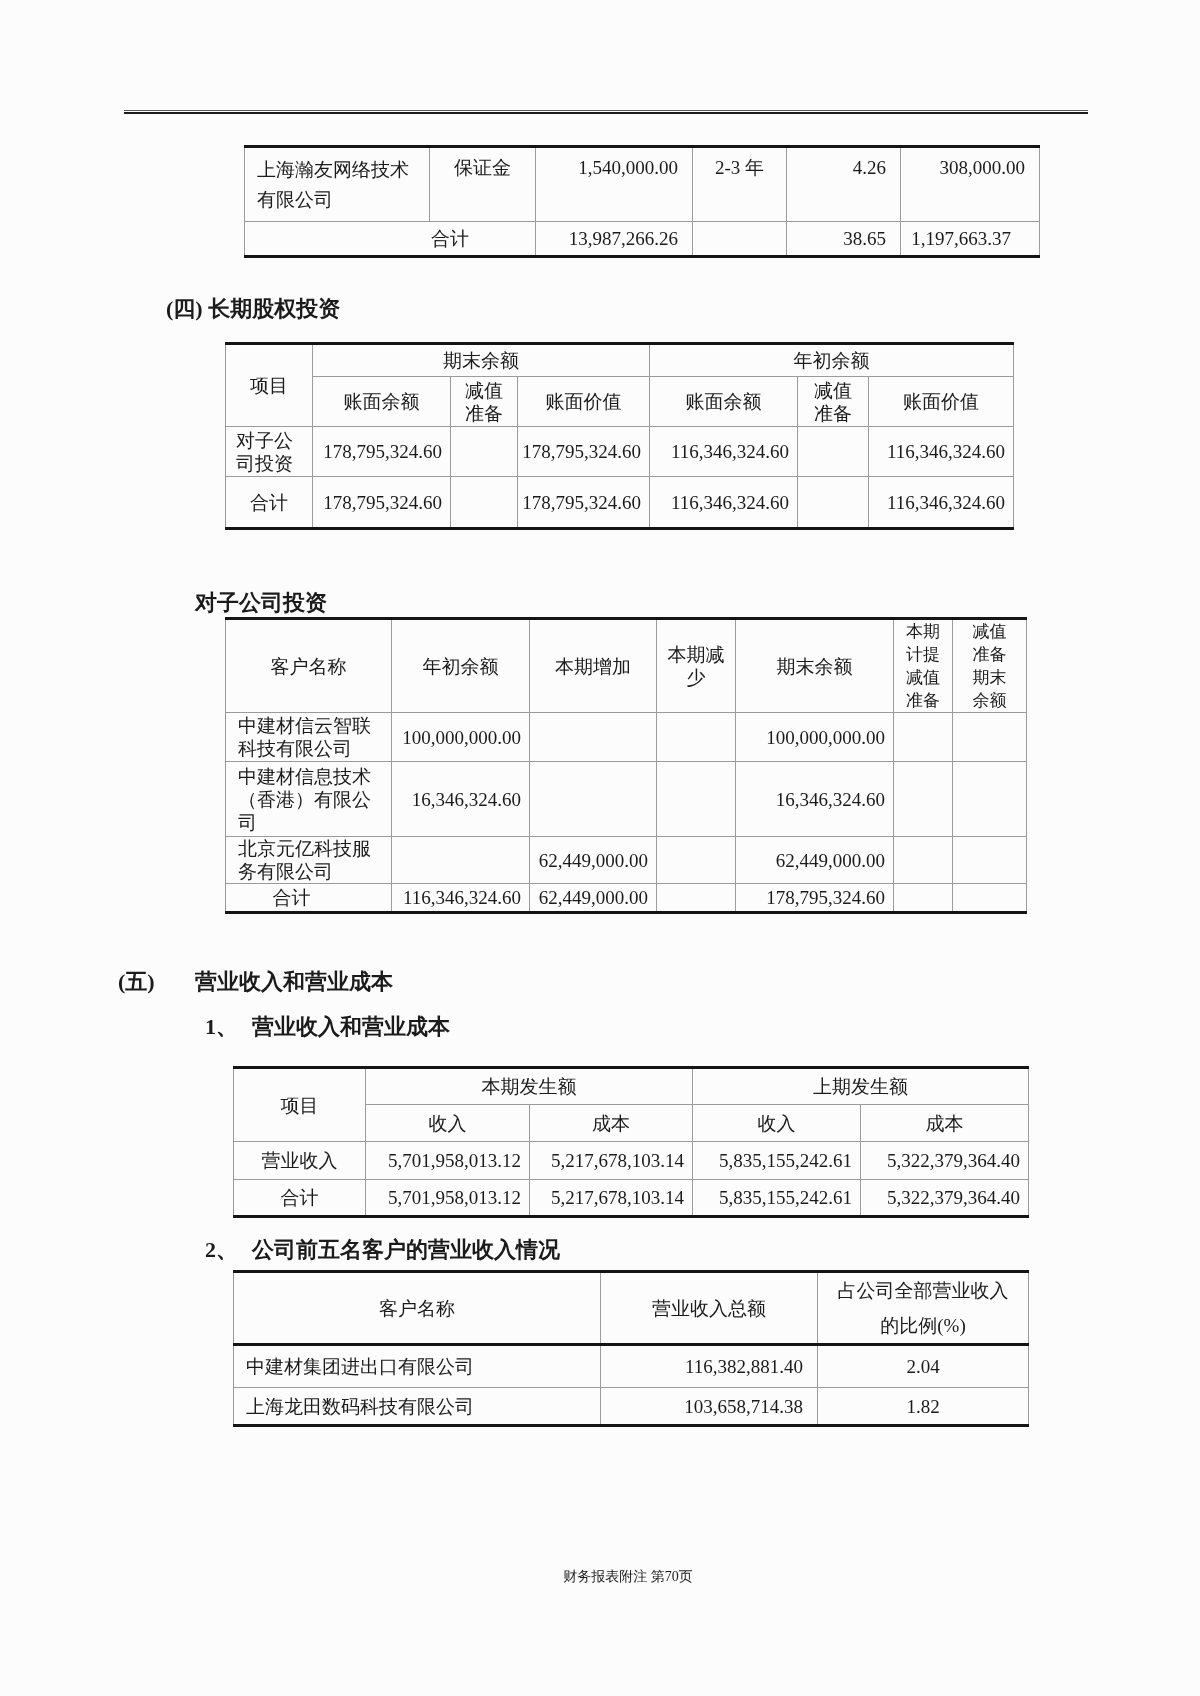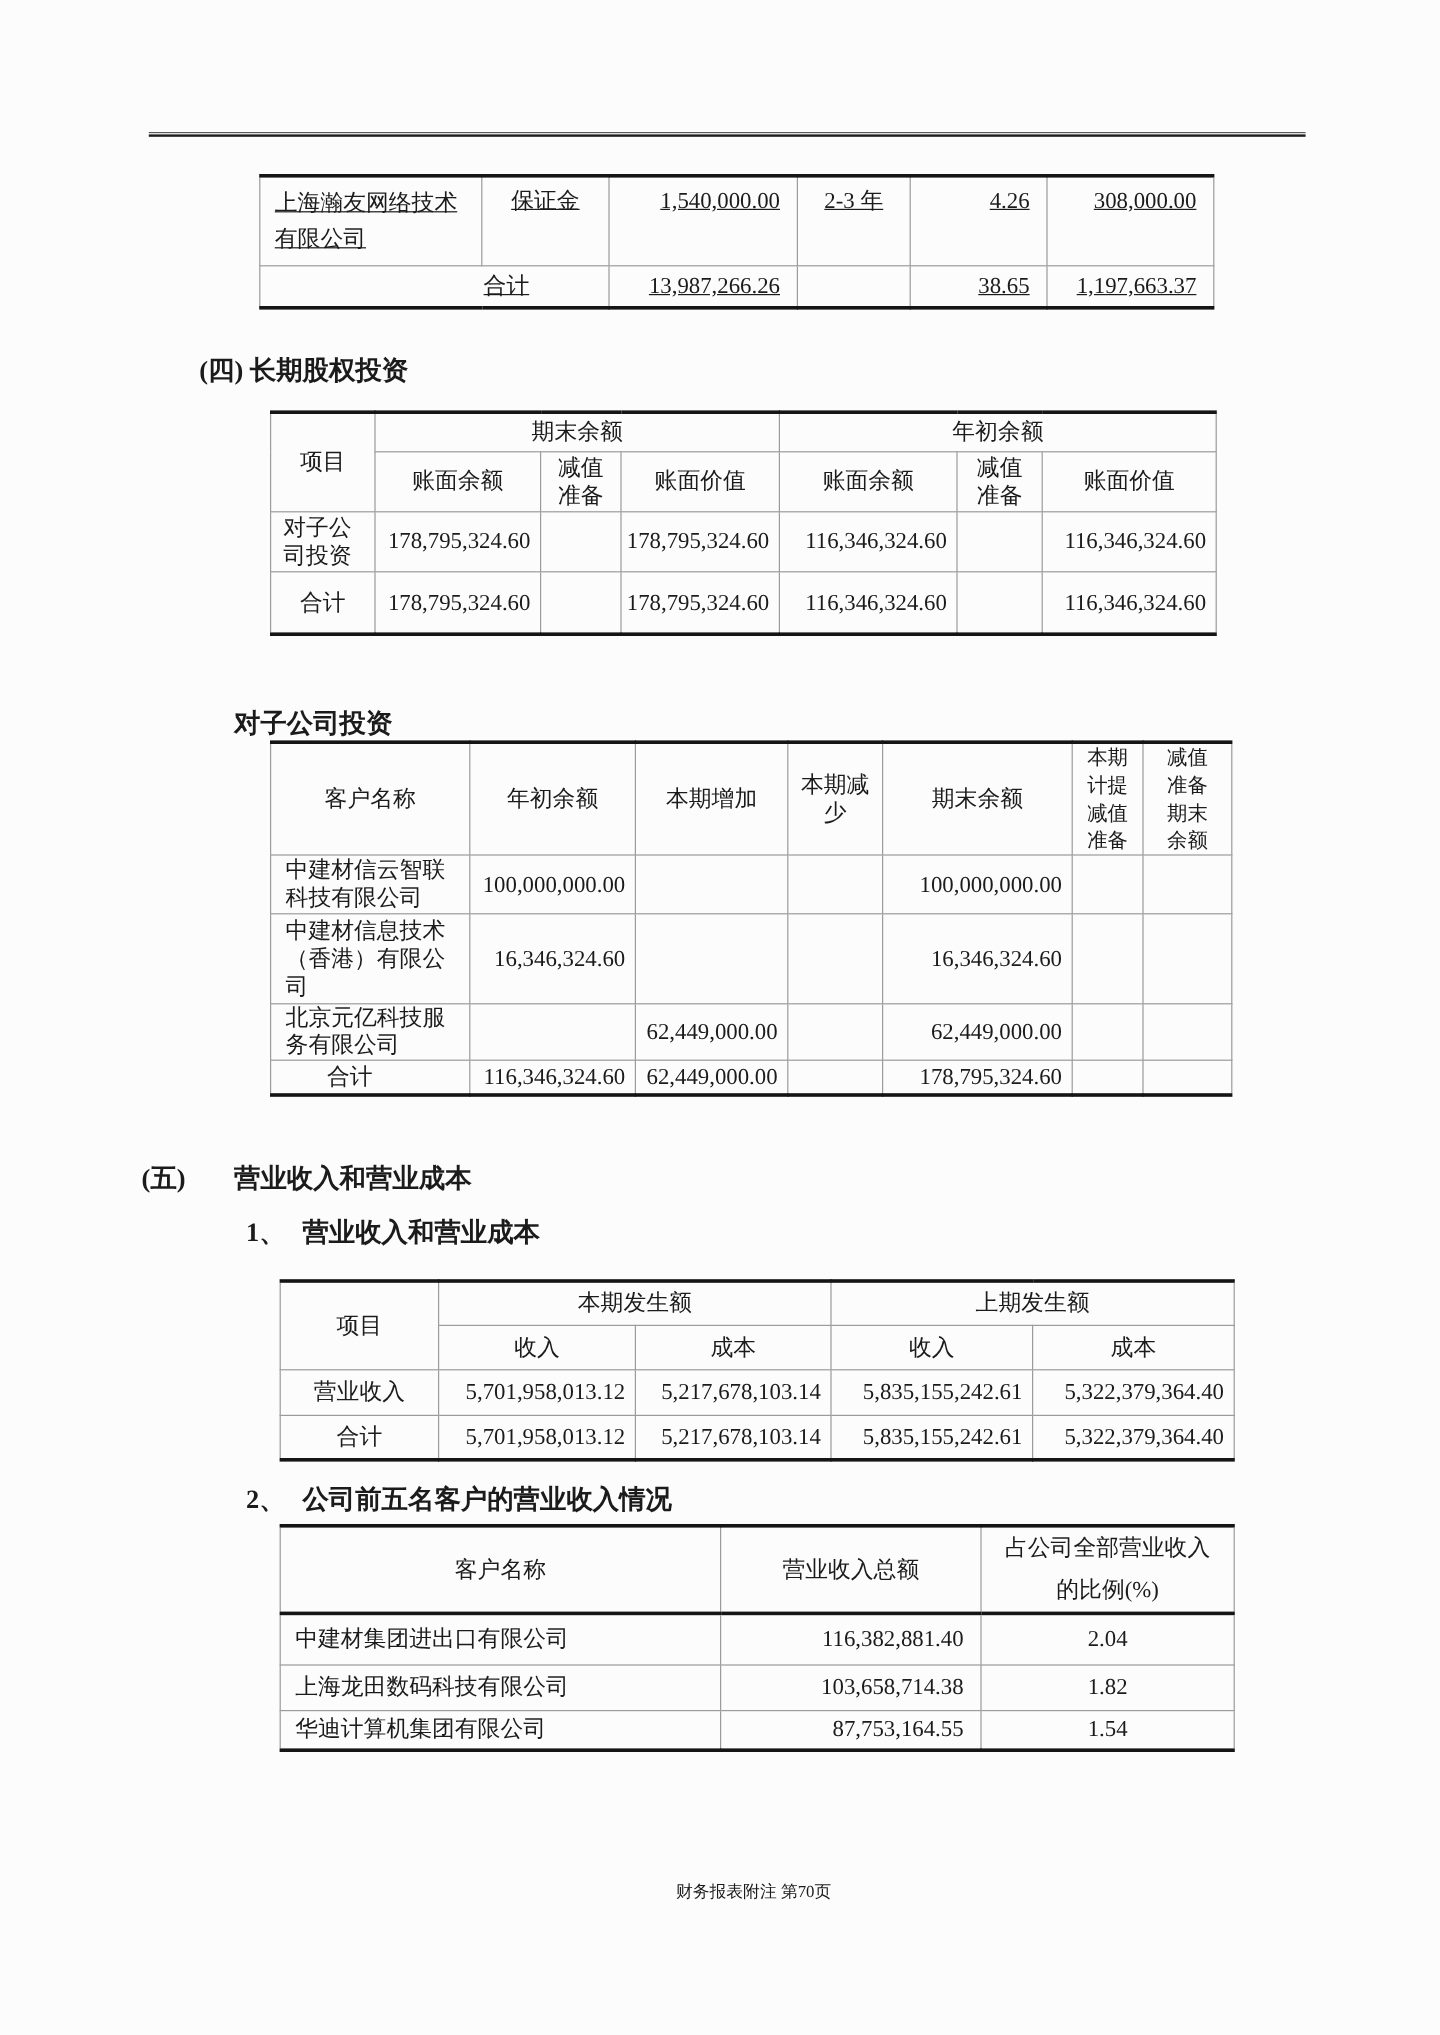--- a/index.html
+++ b/index.html
@@ -39,21 +39,21 @@
   .nudge-l { padding-right:34px; }
   .thick-bottom td { border-bottom:3px solid #151515; }
 
   .footer { width:980px; text-align:center; padding-left:56px; font-size:14px; }
 </style>
 </head>
 <body>
 
 <div class="abs top-rule" style="left:124px; top:110px; width:964px;"></div>
 
-<table class="abs" style="left:216px; top:145px; width:795px;text-decoration:underline;">
+<table class="abs" style="left:244px; top:145px; width:795px;">
   <colgroup>
     <col style="width:185px">
       <col style="width:106px">
       <col style="width:157px">
     <col style="width:94px">
       <col style="width:114px">
       <col style="width:139px">
   </colgroup>
   <tbody>
       <tr style="height:75px">
@@ -63,21 +63,21 @@
     <td class="num vt" style="padding-right:14px">1,540,000.00</td>
     <td class="vt">2-3 年</td>
     <td class="num vt" style="padding-right:14px">4.26</td>
     <td class="num vt" style="padding-right:14px">308,000.00</td>
   </tr>
   <tr style="height:35px">
     <td colspan="2" class="shift-r">合计</td>
     <td class="num" style="padding-right:14px">13,987,266.26</td>
     <td></td>
     <td class="num" style="padding-right:14px">38.65</td>
-    <td class="num" style="padding-right:14px">1,197,663.37</td>
+    <td class="num" style="padding-right:28px">1,197,663.37</td>
   </tr>
 </tbody>
   </table>
 
 <div class="abs h-sec" style="left:166px; top:294px;">(四) 长期股权投资</div>
 
 <table class="abs" style="left:225px; top:342px; width:788px;">
   <colgroup>
     <col style="width:87px">
       <col style="width:138px">
@@ -262,21 +262,16 @@
   <tr style="height:43px">
     <td class="lft">中建材集团进出口有限公司</td>
     <td class="num" style="padding-right:14px">116,382,881.40</td>
     <td>2.04</td>
   </tr>
   <tr style="height:38px">
     <td class="lft">上海龙田数码科技有限公司</td>
     <td class="num" style="padding-right:14px">103,658,714.38</td>
     <td>1.82</td>
   </tr>
-  <tr style="height:33px">
-    <td class="lft">华迪计算机集团有限公司</td>
-    <td class="num" style="padding-right:14px">87,753,164.55</td>
-    <td>1.54</td>
-  </tr>
 </tbody>
   </table>
 
 <div class="abs footer" style="left:110px; top:1568px;">财务报表附注 第70页</div>
 
 </body></html>

